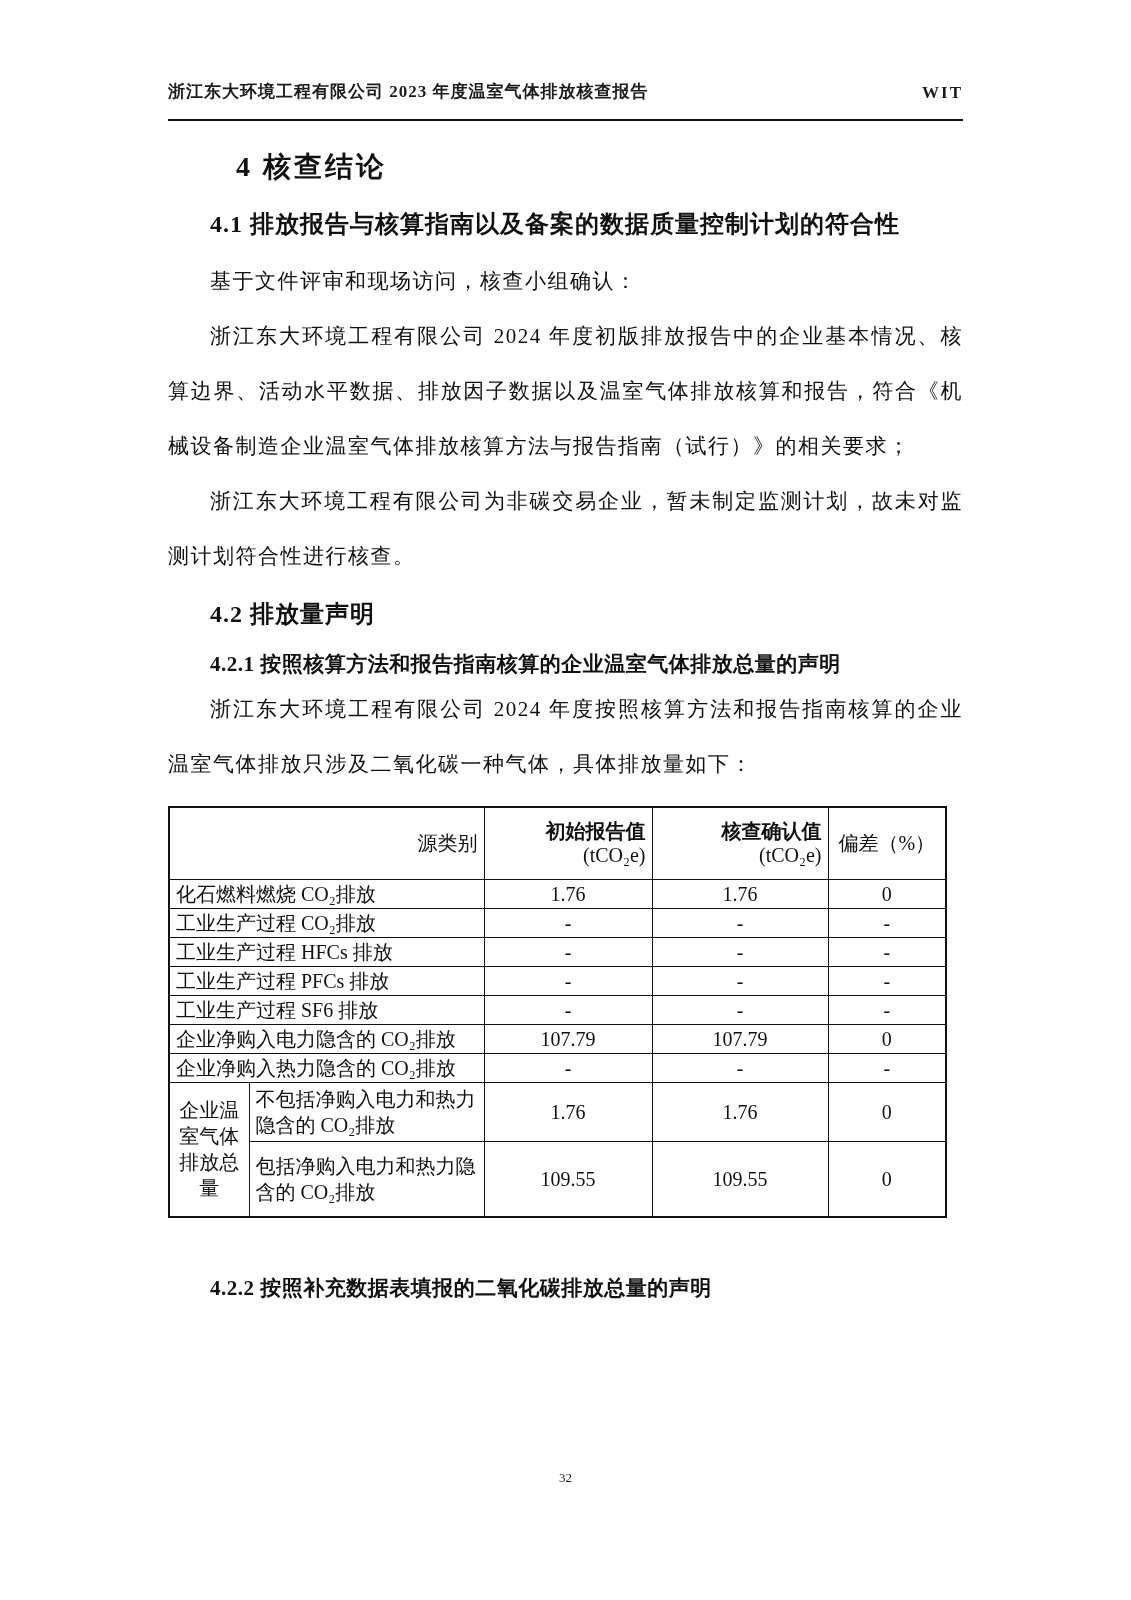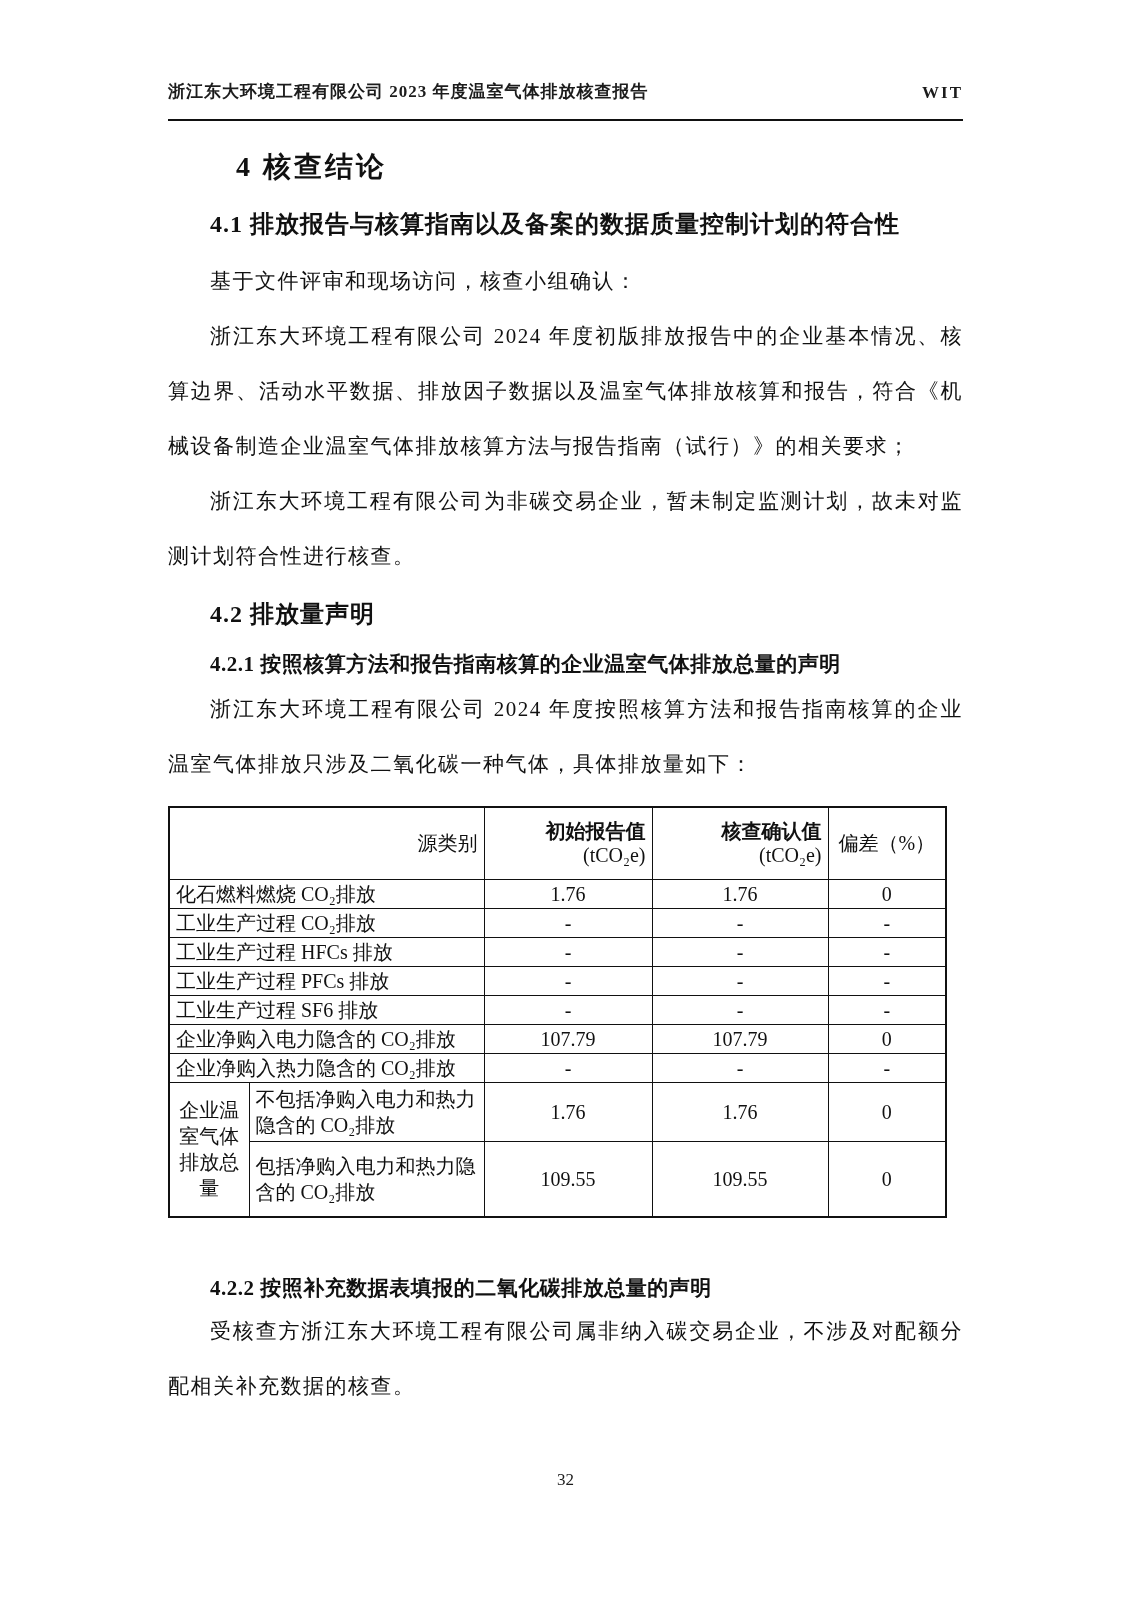--- a/index.html
+++ b/index.html
@@ -107,21 +107,21 @@
   td.lbl2 { text-align: left; padding-left: 12px; white-space: normal; line-height: 29px; }
   tr.row-tot1 td { padding-top: 3px; padding-bottom: 3px; }
   tr.row-tot2 td { padding-top: 11px; padding-bottom: 11px; }
   .after-table { margin-top: 56px; }
   .page-footer {
     position: absolute;
     top: 1470px;
     left: 0;
     width: 100%;
     text-align: center;
-    font-size: 17px;
+    font-size: 13px;
     color: #1c1c1c;
   }
 </style>
 </head>
 <body>
 
 <div class="page">
 
   <div class="page-header">
     <span class="hdr-left">浙江东大环境工程有限公司 2023 年度温室气体排放核查报告</span>
@@ -219,21 +219,20 @@
         <td class="lbl2">包括净购入电力和热力隐含的 CO₂排放</td>
         <td class="val">109.55</td>
         <td class="val">109.55</td>
         <td class="val">0</td>
       </tr>
     </tbody>
       </table>
 
     <div class="h-sub3 after-table">4.2.2 按照补充数据表填报的二氧化碳排放总量的声明</div>
 
-    <p class="body-text" style="margin-top:2px">受核查方浙江东大环境工程有限公司属非纳入碳交易企业，不涉及对配额分配相关补充数据的核查。</p>
 
   </div>
 
   <div class="page-footer">
     <span>32</span>
   </div>
 
 </div>
 
 </body></html>

